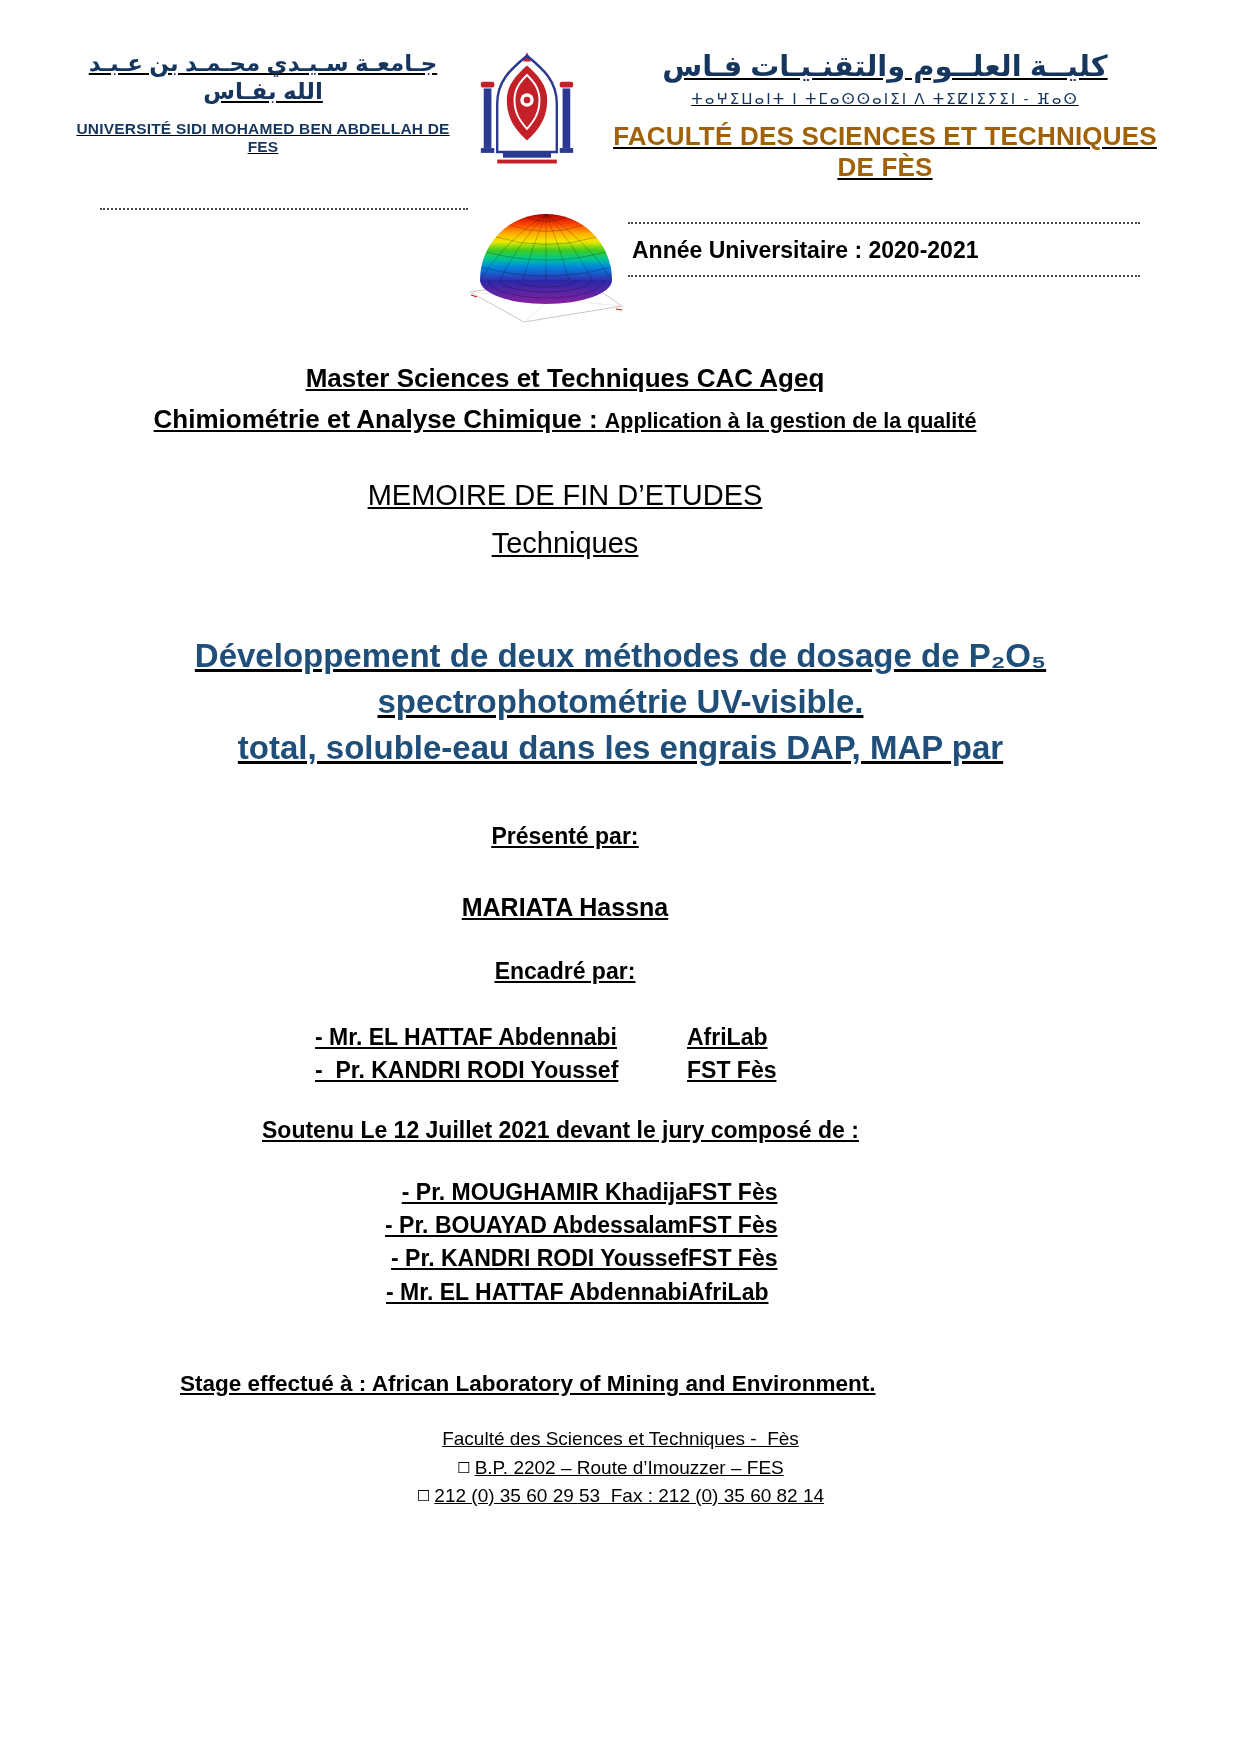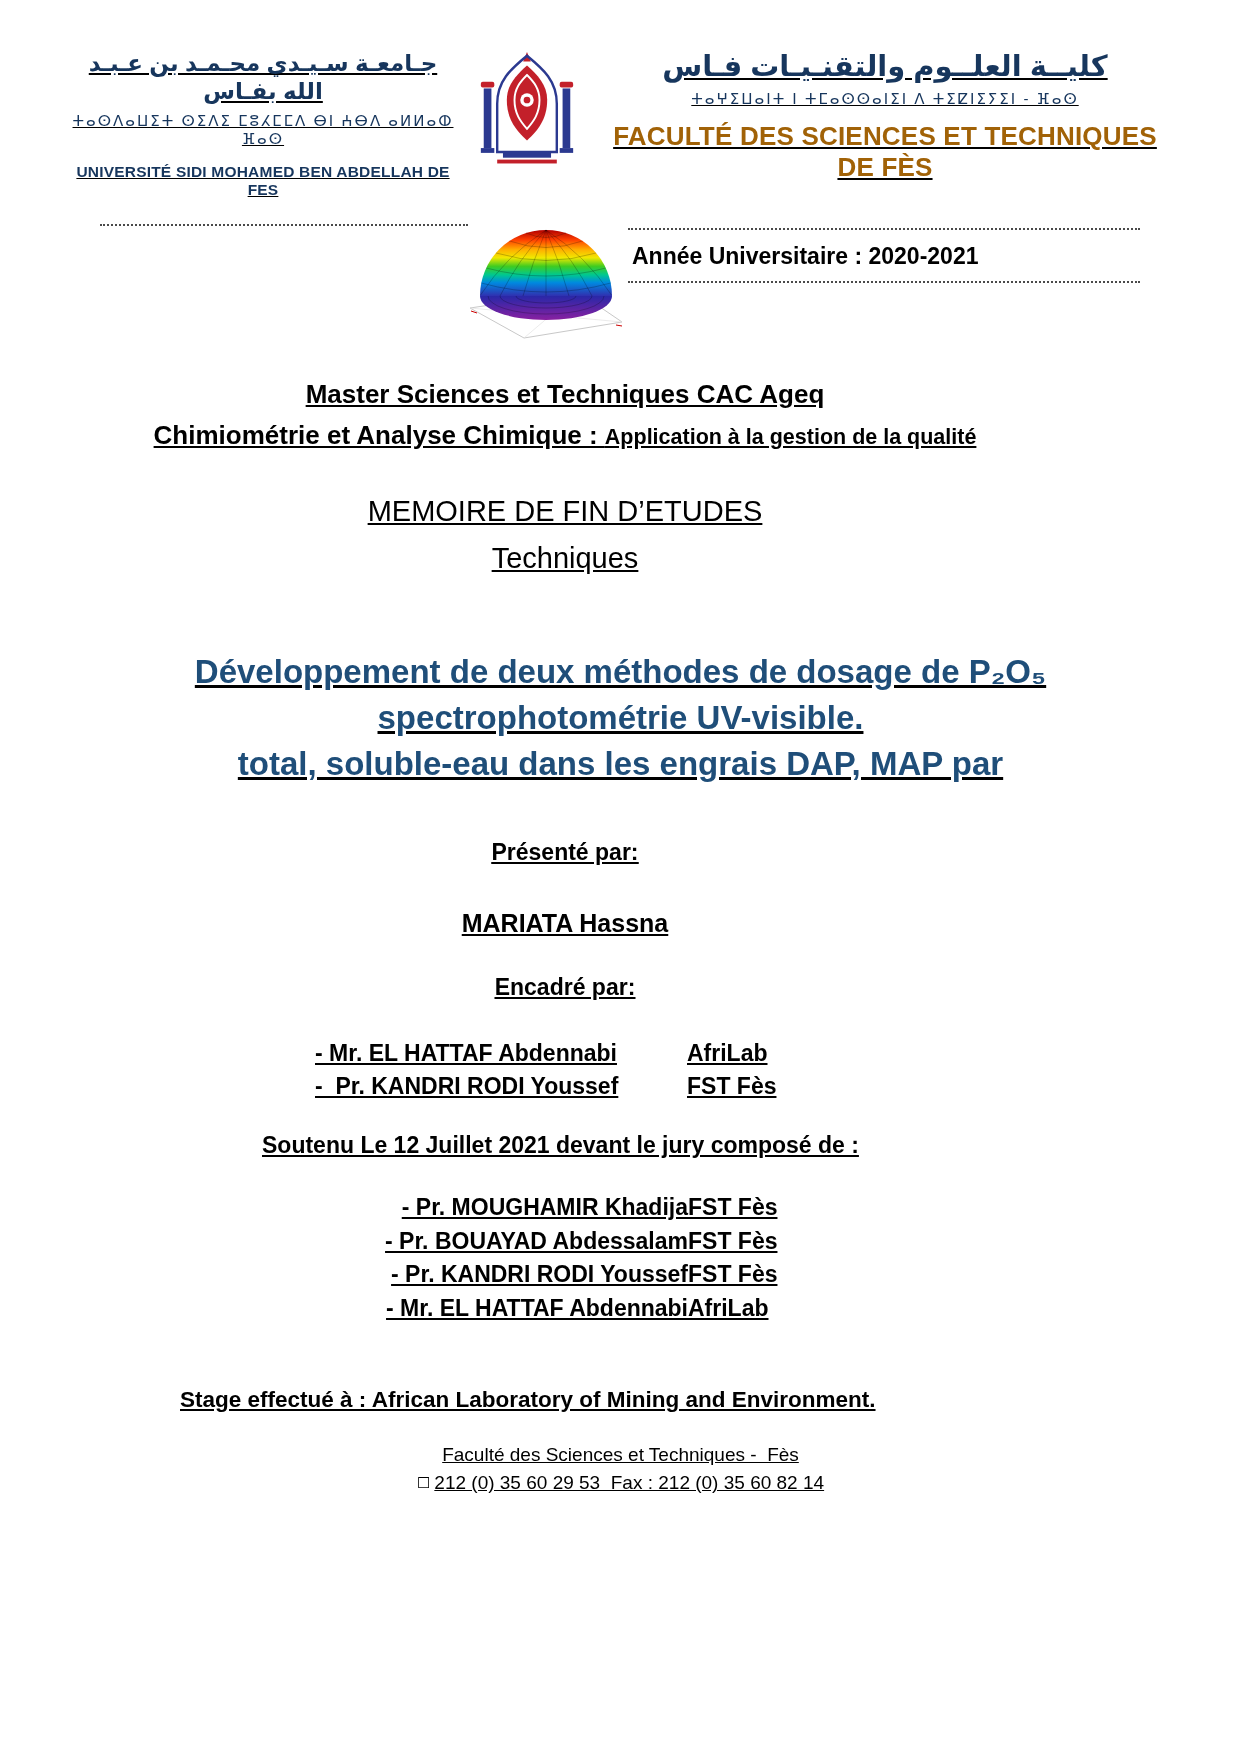--- a/index.html
+++ b/index.html
@@ -24,21 +24,21 @@
   .tifinagh { font-size: 15px; letter-spacing: 2px; margin-top: 7px; color: #17365d; }
   .latin-l { font-size: 15.5px; font-weight: 700; margin-top: 15px; letter-spacing: .2px; }
   .latin-r { font-size: 26px; font-weight: 700; margin-top: 13px; color: #a16207; letter-spacing: .2px; }
   .logo-box { width: 106px; flex: none; margin: 0 6px; }
 
   
   .sep-area { position: relative; height: 150px; margin-top: 9px; }
   .dotline { border-top: 2px dotted #4a4a4a; height: 0; }
   .dot-left { position: absolute; left: 100px; top: 16px; width: 368px; }
   .plot-box { position: absolute; left: 466px; top: 0; width: 160px; height: 140px; }
-  .annee-banner { position: absolute; left: 628px; top: 20px; width: 512px; }
+  .annee-banner { position: absolute; left: 628px; top: 30px; width: 512px; }
   .annee-text { font-size: 23px; font-weight: 700; margin: 13px 0 11px 4px; color: #000; }
 
   
   .content-col { width: 980px; margin-left: 75px; text-align: center; }
 
   .program { margin-top: 20px; }
   .master-line { font-size: 26px; font-weight: 700; line-height: 1.3; }
   .spec-line { font-size: 26px; font-weight: 700; margin-top: 7px; line-height: 1.3; }
   .spec-detail { font-size: 21.5px; font-weight: 700; }
   .memoire { font-size: 29px; font-weight: 400; margin-top: 40px; line-height: 1.3; }
@@ -63,21 +63,20 @@
   .keep { white-space: pre-wrap; }
 </style>
 </head>
 <body>
 
 <div class="page">
 
   <div class="header">
     <div class="hdr-col hdr-left">
       <div class="arabic-l" dir="rtl">جـامعـة سـيـدي محـمـد بن عـبـد الله بفـاس</div>
-      <div class="tifinagh">ⵜⴰⵙⴷⴰⵡⵉⵜ ⵙⵉⴷⵉ ⵎⵓⵃⵎⵎⴷ ⴱⵏ ⵄⴱⴷ ⴰⵍⵍⴰⵀ ⴼⴰⵙ</div>
       <div class="latin-l">UNIVERSITÉ SIDI MOHAMED BEN ABDELLAH DE FES</div>
     </div>
 
     <div class="logo-box">
       <svg viewBox="0 0 110 130" width="106" height="125">
         <path d="M55 2 L59 12 L51 12 Z" fill="#c3202a"></path>
         <path d="M55 6 C38 20 24 32 24 56 L24 106 L86 106 L86 56 C86 32 72 20 55 6 Z" fill="none" stroke="#2b3990" stroke-width="2.5"></path>
         <rect x="10" y="40" width="8" height="62" fill="#2b3990"></rect>
         <rect x="92" y="40" width="8" height="62" fill="#2b3990"></rect>
         <rect x="7" y="33" width="14" height="6" rx="2" fill="#c3202a"></rect>
@@ -204,16 +203,17 @@
     <div class="sup-row">
       <span class="jury-name">- Mr. EL HATTAF Abdennabi</span>
       <span>AfriLab</span>
     </div>
   </div>
 
   <div class="stage">Stage effectué à : African Laboratory of Mining and Environment.</div>
 
   <div class="footer">
     <div class="keep">Faculté des Sciences et Techniques -  Fès</div>
+    <div><span class="glyph-box">☐</span><span class="keep">B.P. 2202 – Route d’Imouzzer – FES</span></div>
     <div><span class="glyph-box">☐</span><span class="keep">212 (0) 35 60 29 53  Fax : 212 (0) 35 60 82 14</span></div>
   </div>
 
 </div>
 
 </body></html>

